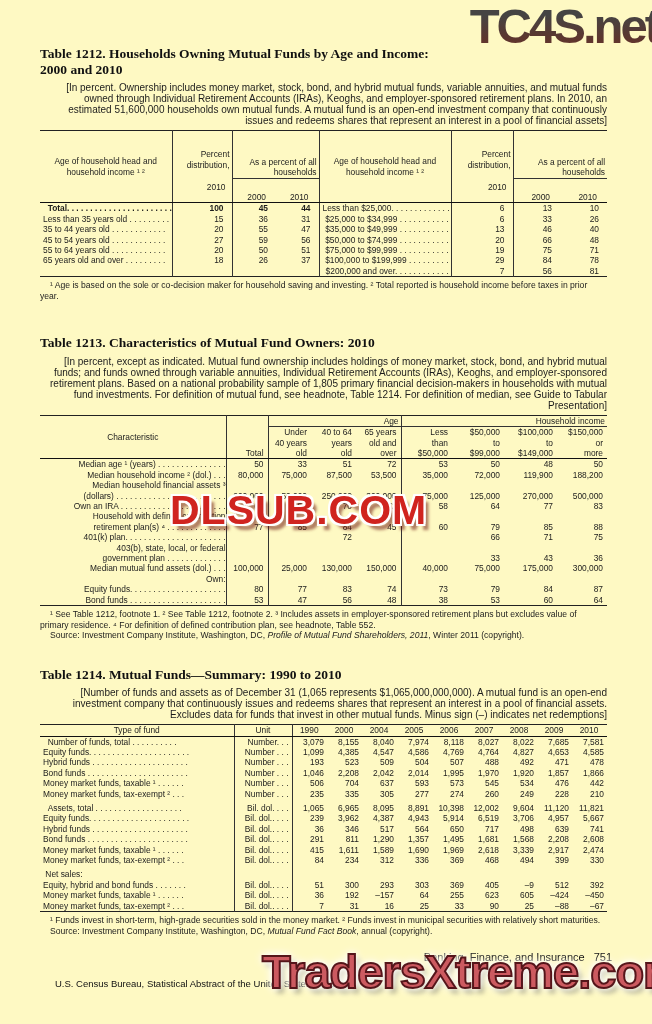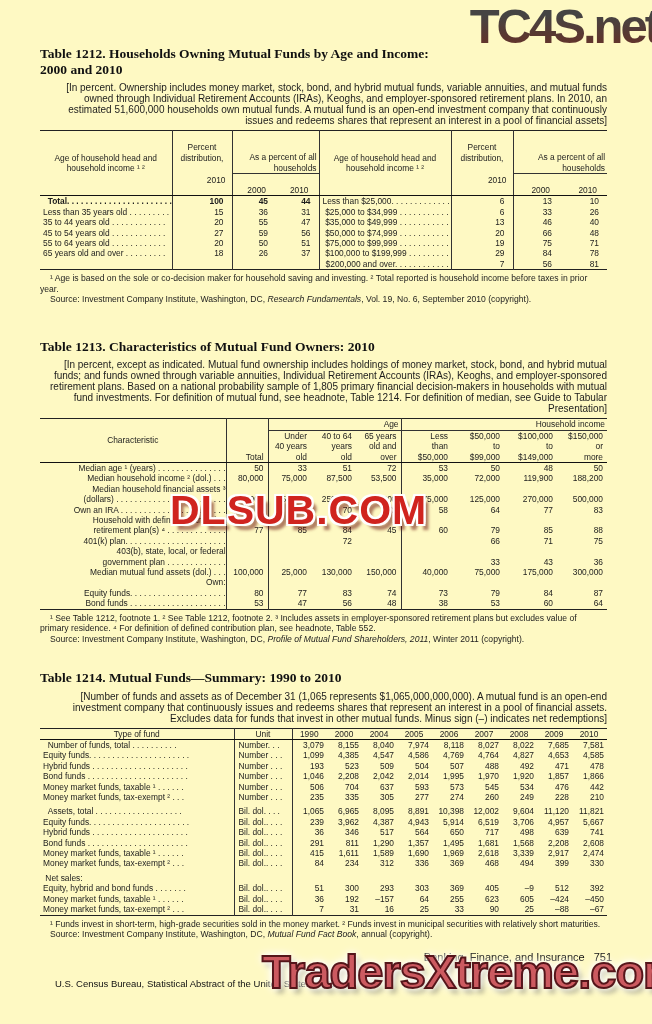--- a/index.html
+++ b/index.html
@@ -18,41 +18,41 @@
         border-top:1.5px solid #222;border-bottom:1.3px solid #222;margin:0;}
   th,td{font-size:8.4px;line-height:10.4px;padding:0 2px;font-weight:normal;
         overflow:hidden;white-space:nowrap;vertical-align:bottom;}
   thead th{white-space:pre-line;}
   th.stub-h{text-align:center;vertical-align:middle;}
   th.grp{text-align:right;vertical-align:bottom;border-bottom:1px solid #333;}
   th.yr{text-align:right;padding-right:10px;}
   th.collab{text-align:right;padding-right:4px;vertical-align:bottom;}
   th.bot{vertical-align:bottom;text-align:right;padding-right:4px;}
   .pct-h{vertical-align:top;padding-top:1px;}
-  .pct-h .pt{text-align:center;}
+  .pct-h .pt{text-align:right;margin-top:7px;}
   .pct-h .py{text-align:right;padding-right:4px;margin-top:1px;}
   thead tr:last-child th, thead th[rowspan]{border-bottom:1.5px solid #111;}
   .bl{border-left:1px solid #333;}
   td{text-align:right;}
   td:first-child{text-align:left;}
   .b{font-weight:bold;}
   tr.sp td{padding-top:4px;}
 
   #t1212 td:nth-child(2),#t1212 td:nth-child(3),#t1212 td:nth-child(5),
   #t1212 td:nth-child(6),#t1212 td:nth-child(7){border-left:1px solid #333;}
   #t1212 td{padding-right:8px;}
   #t1212 td:nth-child(1),#t1212 td:nth-child(5){padding-right:2px;padding-left:3px;}
 
   #t1213 td:nth-child(2),#t1213 td:nth-child(3),#t1213 td:nth-child(6){border-left:1px solid #333;}
   #t1213 td{padding-right:4px;}
   #t1213 td:first-child{padding-left:3px;padding-right:0;text-align:right;}
 
   #t1214 td:nth-child(2),#t1214 td:nth-child(3){border-left:1px solid #333;}
   #t1214 th.unit-h{text-align:center;}
-  #t1214 td:nth-child(2){text-align:left;padding-left:4px;}
+  #t1214 td:nth-child(2){text-align:right;padding-left:4px;}
   #t1214 td{padding-right:3px;}
   #t1214 td:first-child{padding-left:3px;padding-right:0;}
   #t1214 th.yr{text-align:center;padding-right:3px;}
 
   .sect{margin-bottom:0;}
   #sect1213{margin-top:34px;}
   #sect1214{margin-top:26px;}
 
   
   .wm{position:absolute;font-family:"Liberation Sans",sans-serif;font-weight:bold;pointer-events:none;}
@@ -192,21 +192,20 @@
               <td></td>
               <td></td>
               <td>$200,000 and over. . . . . . . . . . . .</td>
               <td>7</td>
               <td>56</td>
               <td>81</td>
             </tr>
           </tbody>
       </table>
       <p class="fn">¹ Age is based on the sole or co-decision maker for household saving and investing. ² Total reported is household income before taxes in prior year.</p>
-      <p class="src"><span>Source: Investment Company Institute, Washington, DC, </span><i>Research Fundamentals</i><span>, Vol. 19, No. 6, September 2010 (copyright).</span></p>
     </div>
 
     <div class="sect" id="sect1213">
       <h2 class="tbl-title">Table 1213. Characteristics of Mutual Fund Owners: 2010</h2>
       <p class="headnote">[In percent, except as indicated. Mutual fund ownership includes holdings of money market, stock, bond, and hybrid mutual funds; and funds owned through variable annuities, Individual Retirement Accounts (IRAs), Keoghs, and employer-sponsored retirement plans. Based on a national probability sample of 1,805 primary financial decision-makers in households with mutual fund investments. For definition of mutual fund, see headnote, Table 1214. For definition of median, see Guide to Tabular Presentation]</p>
       <table id="t1213">
         <colgroup>
           <col style="width:186px">
             <col style="width:42px">
             <col style="width:43px">

